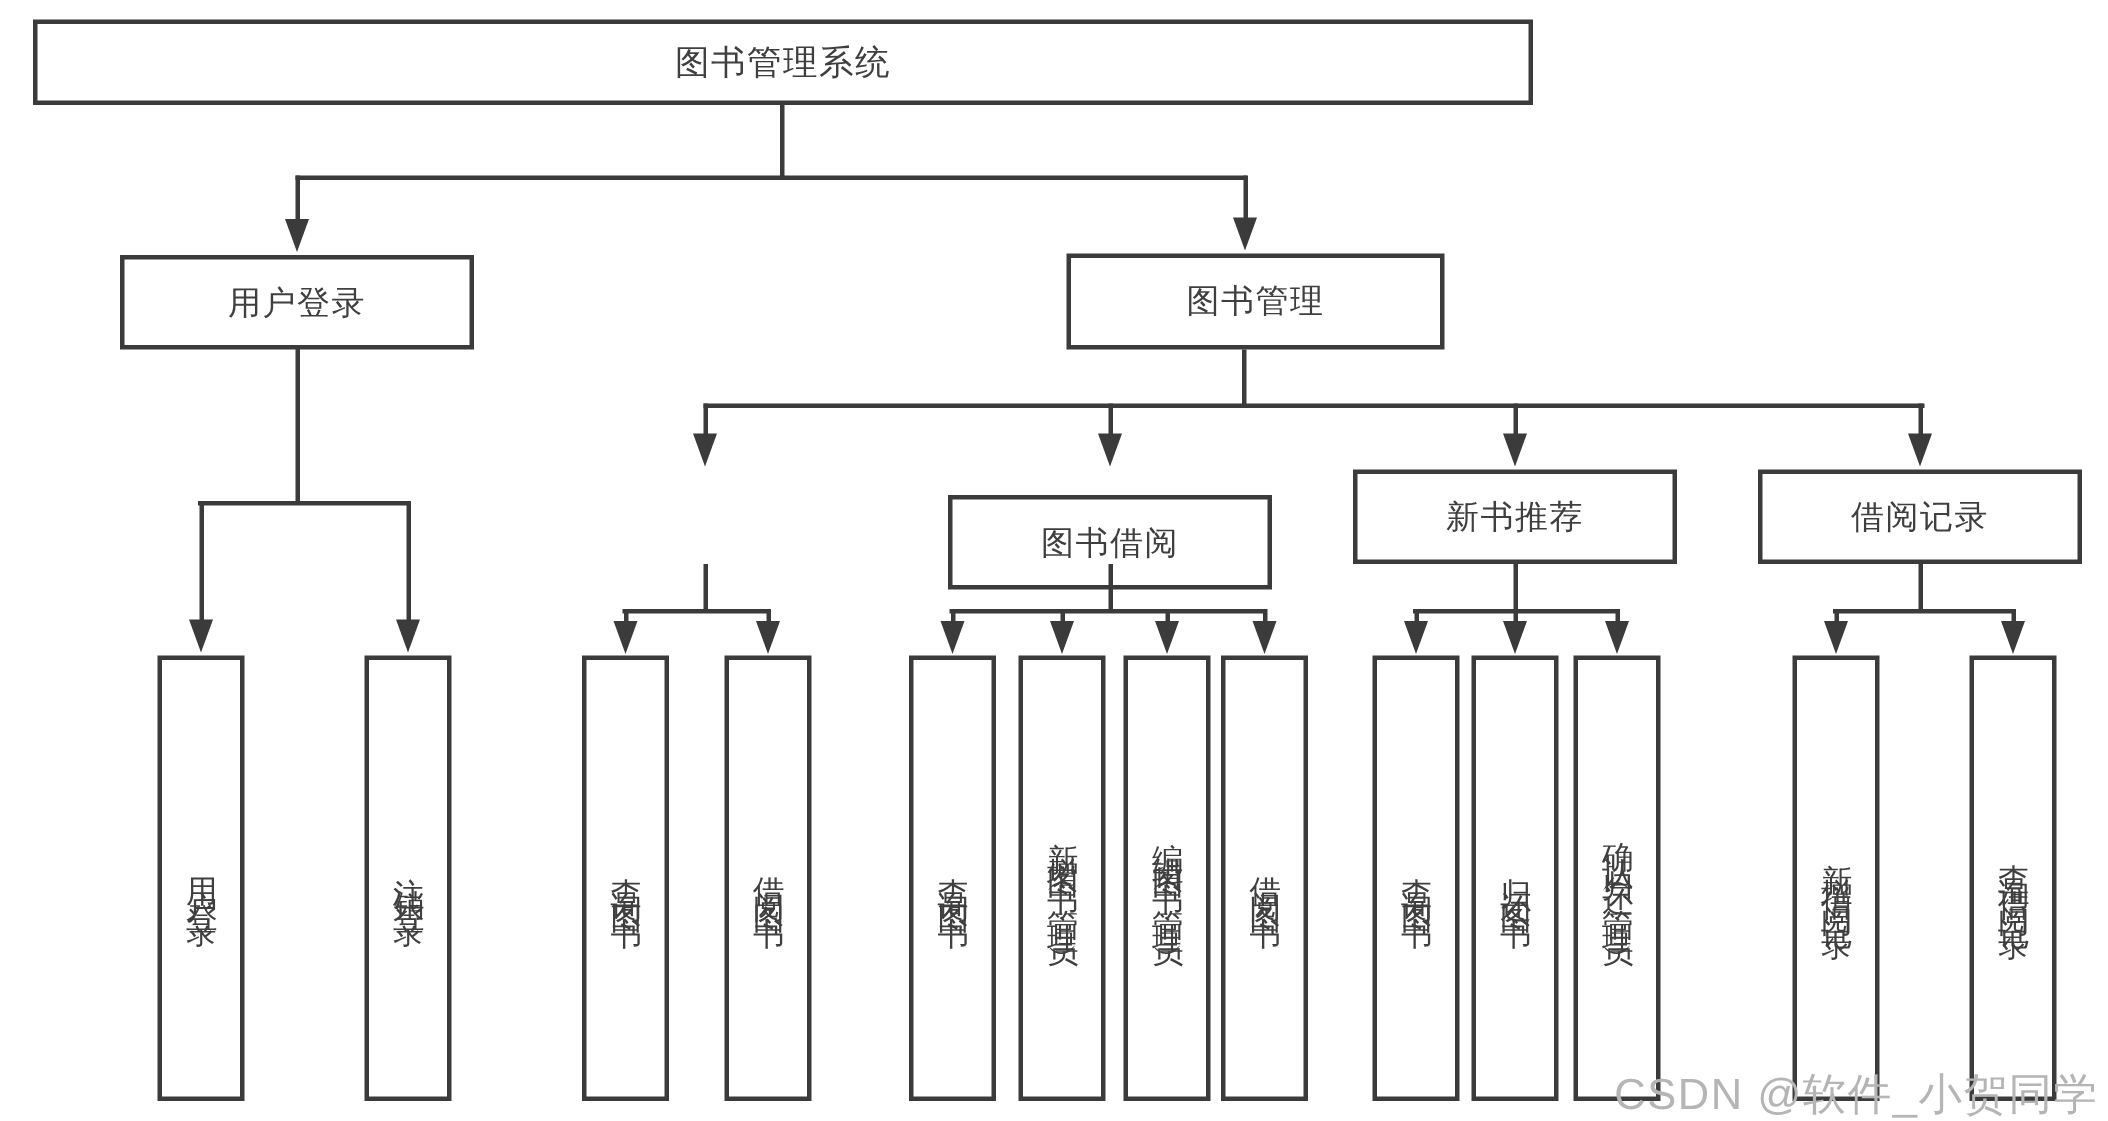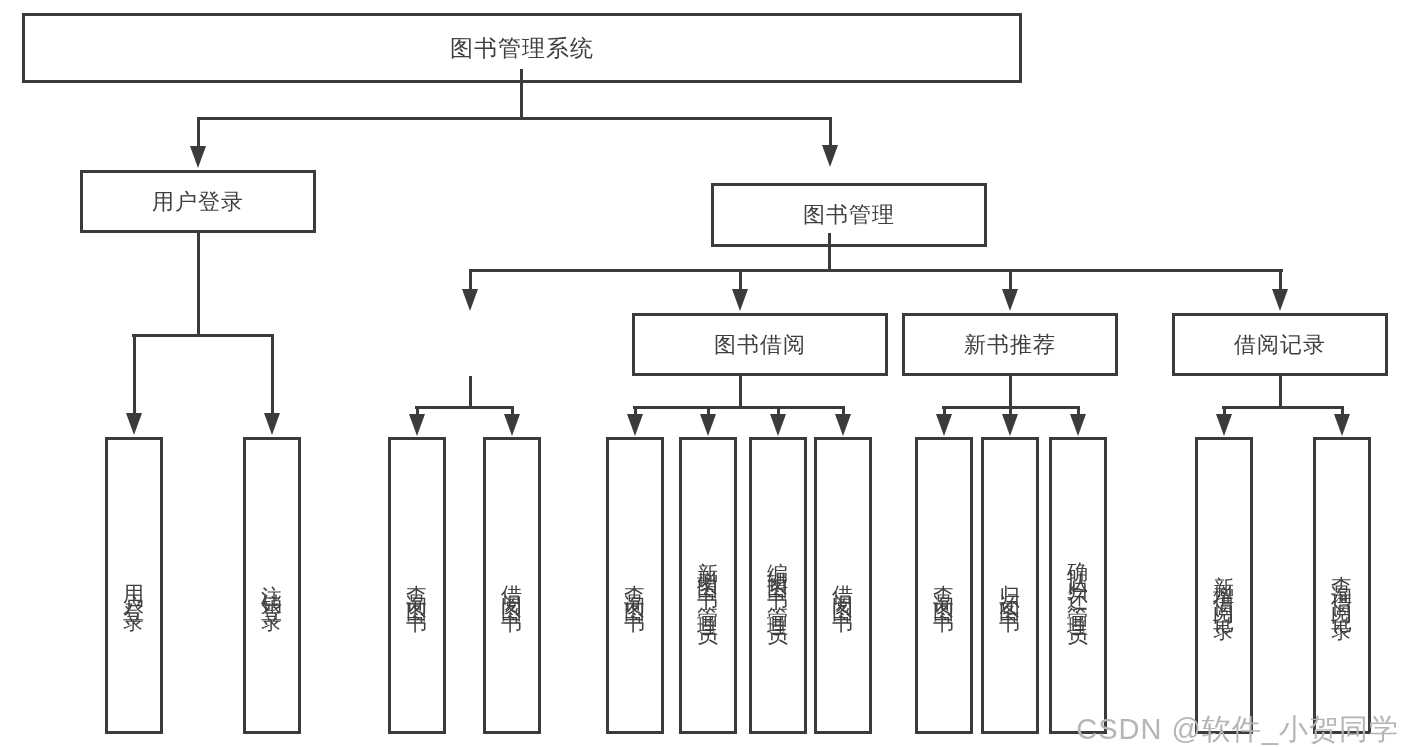--- a/index.html
+++ b/index.html
@@ -34,51 +34,51 @@
     position:absolute; right:6px; top:710px;
     font-size:29px; letter-spacing:1px;
     color:var(--watermark,#b5b5b5); z-index:5; white-space:nowrap;
   }
 </style>
 </head>
 <body>
 
 <div class="canvas">
 
-  <div class="box label-h root-box" style="left:22px;top:13px;width:1000px;height:70px">图书管理系统</div>
+  <div class="box label-h root-box" style="left:22px;top:13px;width:1000px;height:57px">图书管理系统</div>
 
   <div class="vline" style="left:520px;top:69px;height:49px"></div>
   <div class="hline" style="left:197px;top:117px;width:634px"></div>
   <div class="vline" style="left:197px;top:117px;height:30px"></div>
   <div class="arrowhead" style="left:190px;top:146px"></div>
   <div class="vline" style="left:829px;top:117px;height:30px"></div>
   <div class="arrowhead" style="left:822px;top:145px"></div>
 
   <div class="box label-h" style="left:80px;top:170px;width:236px;height:63px">用户登录</div>
-  <div class="box label-h" style="left:711px;top:183px;width:276px;height:64px">图书管理</div>
+  <div class="box label-h" style="left:711px;top:169px;width:252px;height:64px">图书管理</div>
 
   <div class="vline" style="left:197px;top:232px;height:103px"></div>
   <div class="hline" style="left:132px;top:334px;width:141px"></div>
   <div class="vline" style="left:133px;top:334px;height:81px"></div>
   <div class="arrowhead" style="left:126px;top:413px"></div>
   <div class="vline" style="left:271px;top:334px;height:81px"></div>
   <div class="arrowhead" style="left:264px;top:413px"></div>
 
   <div class="vline" style="left:828px;top:233px;height:38px"></div>
   <div class="hline" style="left:469px;top:269px;width:814px"></div>
   <div class="vline" style="left:469px;top:269px;height:22px"></div>
   <div class="arrowhead" style="left:462px;top:289px"></div>
   <div class="vline" style="left:739px;top:269px;height:22px"></div>
   <div class="arrowhead" style="left:732px;top:289px"></div>
   <div class="vline" style="left:1009px;top:269px;height:22px"></div>
   <div class="arrowhead" style="left:1002px;top:289px"></div>
   <div class="vline" style="left:1279px;top:269px;height:22px"></div>
   <div class="arrowhead" style="left:1272px;top:289px"></div>
 
-  <div class="box label-h" style="left:632px;top:313px;width:256px;height:63px">图书借阅</div>
+  <div class="box label-h" style="left:632px;top:330px;width:216px;height:63px">图书借阅</div>
   <div class="box label-h" style="left:902px;top:313px;width:216px;height:63px">新书推荐</div>
   <div class="box label-h" style="left:1172px;top:313px;width:216px;height:63px">借阅记录</div>
 
   <div class="vline" style="left:469px;top:376px;height:31px"></div>
   <div class="hline" style="left:415px;top:406px;width:99px"></div>
   <div class="vline" style="left:416px;top:406px;height:10px"></div>
   <div class="arrowhead" style="left:409px;top:414px"></div>
   <div class="vline" style="left:511px;top:406px;height:10px"></div>
   <div class="arrowhead" style="left:504px;top:414px"></div>
 

